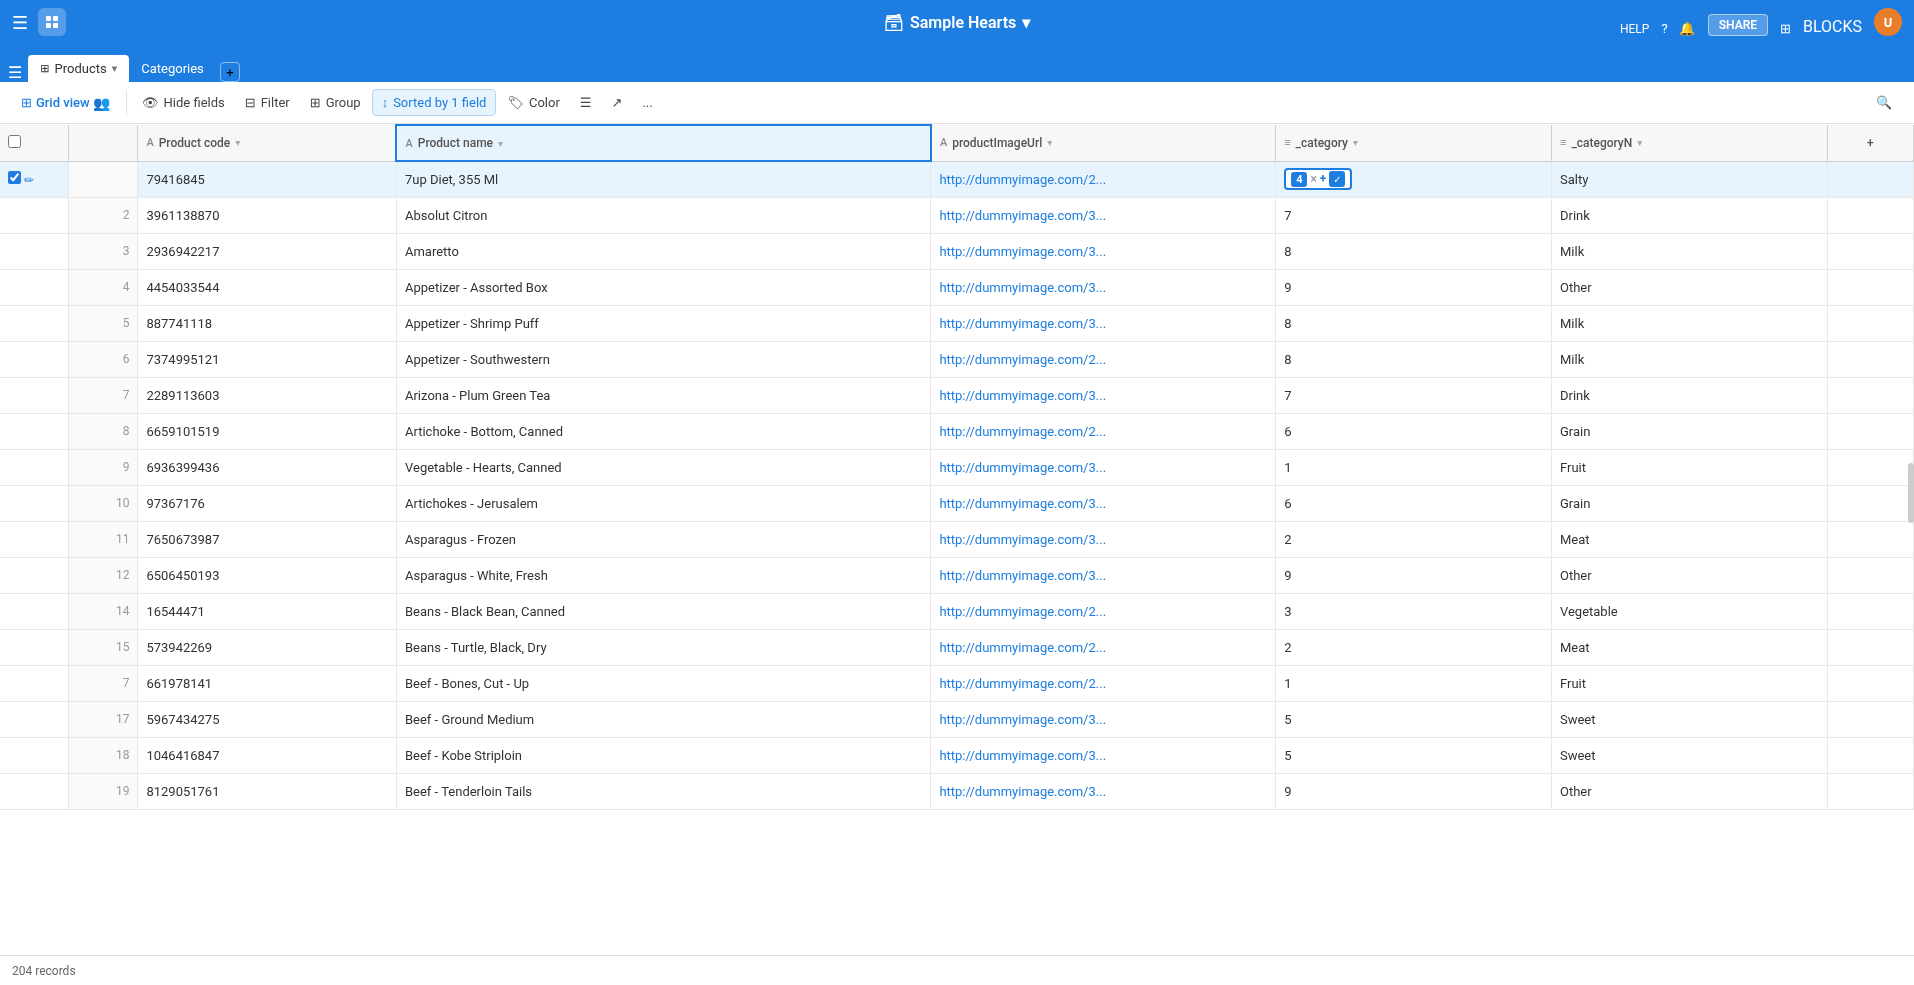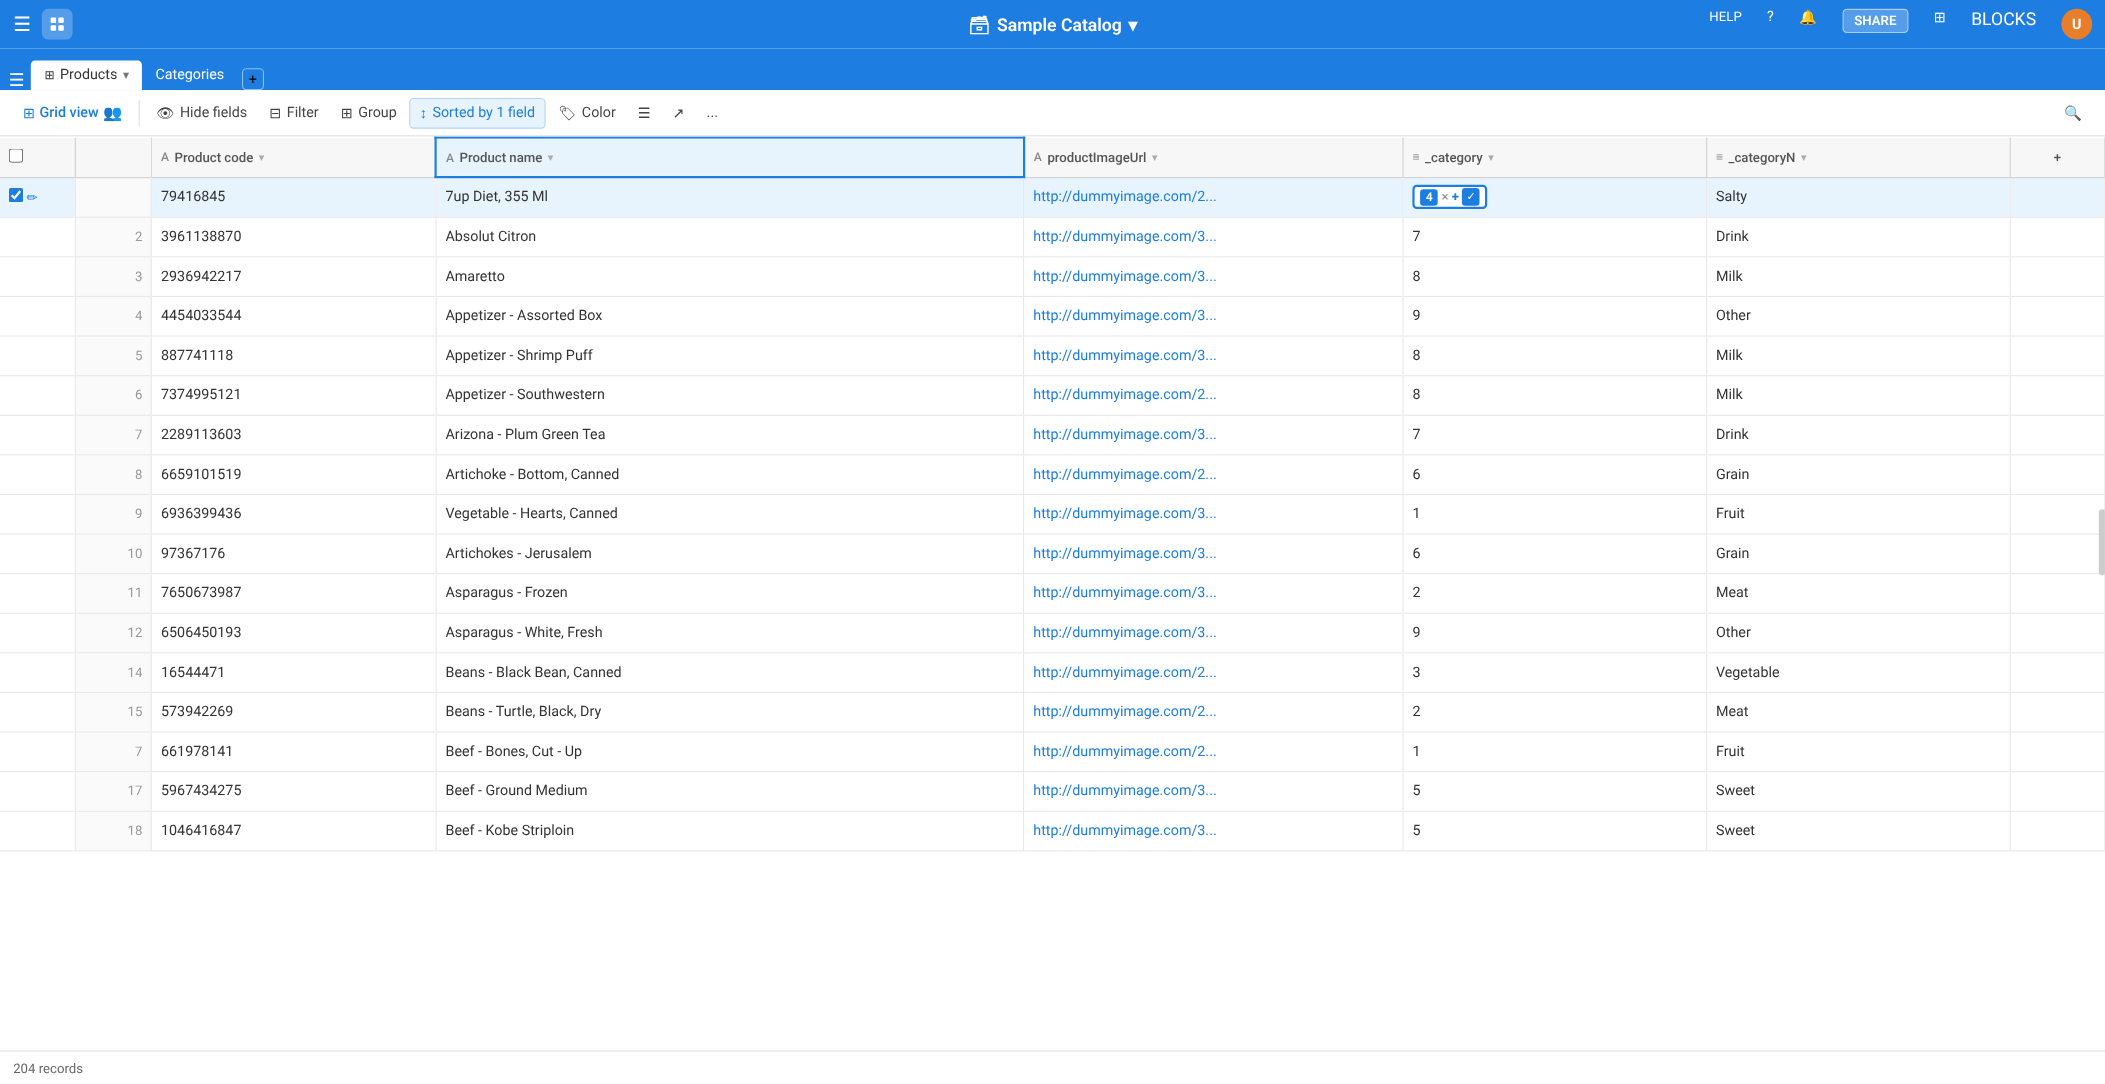--- a/index.html
+++ b/index.html
@@ -24,21 +24,21 @@
       margin-right: 10px;
     }
     .top-nav-center {
       position: absolute;
       left: 50%; transform: translateX(-50%);
       display: flex; align-items: center; gap: 6px;
       font-size: 16px; font-weight: 600;
     }
     .top-nav-right {
       margin-left: auto;
-      display: flex; align-items: flex-start; gap: 23px;
+      display: flex; align-items: flex-end; gap: 12px;
       font-size: 13px;
     }
     .share-btn {
       background: rgba(255,255,255,0.25);
       border: 1px solid rgba(255,255,255,0.5);
       color: #fff;
       border-radius: 4px;
       padding: 3px 10px;
       font-size: 12px;
       font-weight: 600;
@@ -225,21 +225,21 @@
   <div class="top-nav-logo">
     <svg width="16" height="16" viewBox="0 0 16 16" fill="white">
       <rect x="2" y="2" width="5" height="5" rx="1"></rect>
       <rect x="9" y="2" width="5" height="5" rx="1"></rect>
       <rect x="2" y="9" width="5" height="5" rx="1"></rect>
       <rect x="9" y="9" width="5" height="5" rx="1"></rect>
     </svg>
   </div>
   <div class="top-nav-center">
     <span>🗃</span>
-    <span>Sample Catalog</span>
+    <span>Sample Hearts</span>
     <span style="cursor:pointer;">▾</span>
   </div>
   <div class="top-nav-right">
     <span style="cursor:pointer;font-size:12px;">HELP</span>
     <span style="cursor:pointer;">?</span>
     <span style="cursor:pointer;">🔔</span>
     <div class="share-btn">SHARE</div>
     <span style="cursor:pointer;">⊞</span>
     <span style="cursor:pointer;font-size:16px;">BLOCKS</span>
     <div class="avatar">U</div>
@@ -521,20 +521,30 @@
         <tr>
           <td class="checkbox-col"><span style="color: rgb(153, 153, 153); font-size: 11px;"></span></td>
           <td class="rownum-col">18</td>
           <td>1046416847</td>
           <td>Beef - Kobe Striploin</td>
           <td><a href="#">http://dummyimage.com/3...</a></td>
           <td>5</td>
           <td>Sweet</td>
           <td></td>
         </tr>
+        <tr>
+          <td class="checkbox-col"><span style="color: rgb(153, 153, 153); font-size: 11px;"></span></td>
+          <td class="rownum-col">19</td>
+          <td>8129051761</td>
+          <td>Beef - Tenderloin Tails</td>
+          <td><a href="#">http://dummyimage.com/3...</a></td>
+          <td>9</td>
+          <td>Other</td>
+          <td></td>
+        </tr>
       </tbody>
   </table>
 </div>
 
 <div class="status-bar">
   <span>204 records</span>
 </div>
 
 <div class="scroll-indicator"></div>
 

